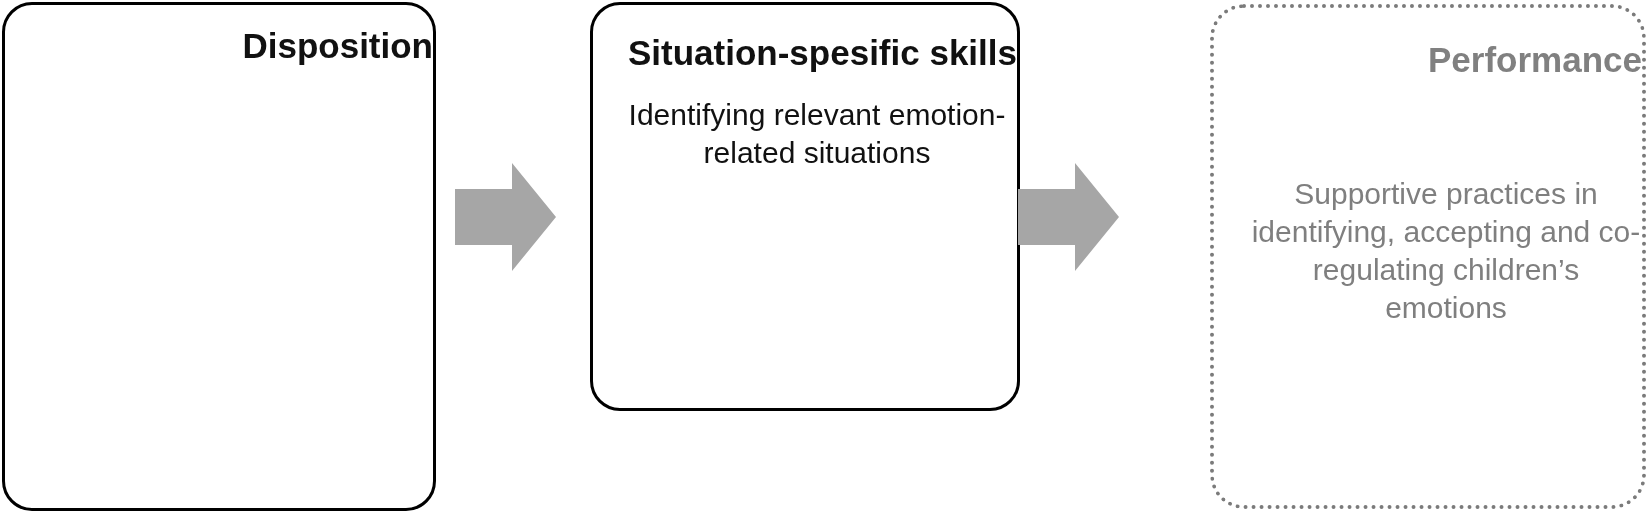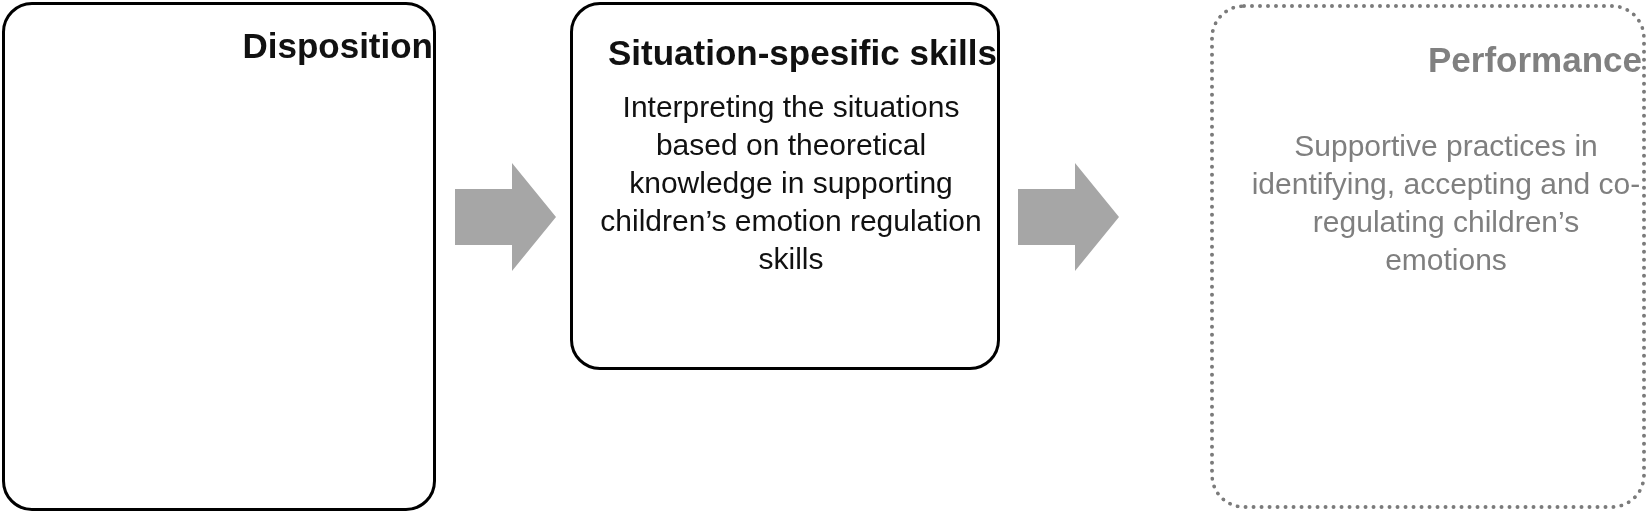--- a/index.html
+++ b/index.html
@@ -27,33 +27,34 @@
     flex-direction: column;
     align-items: flex-end;
   }
   .box-solid {
     border: 3px solid #000000;
     border-radius: 30px;
   }
   .box-dotted {
     border: 4px dotted #7b7b7b;
     border-radius: 34px;
+    gap: 48px;
   }
 
   #box-disposition {
     left: 2px;
     top: 2px;
     width: 434px;
     height: 509px;
   }
   #box-skills {
-    left: 570px;
+    left: 590px;
     top: 2px;
     width: 430px;
-    height: 368px;
+    height: 409px;
   }
   #box-performance {
     left: 1210px;
     top: 4px;
     width: 436px;
     height: 505px;
   }
 
   
   .box-title {
@@ -131,21 +132,21 @@
   </div>
 
   <div class="arrow" id="arrow-1">
     <svg width="101" height="108" viewBox="0 0 101 108" xmlns="http://www.w3.org/2000/svg">
       <polygon points="0,26 57,26 57,0 101,54 57,108 57,82 0,82" fill="#a6a6a6"></polygon>
     </svg>
   </div>
 
   <div class="box box-solid" id="box-skills">
     <div class="box-title" id="title-skills">Situation-spesific skills</div>
-    <div class="box-body" id="body-skills-2">Interpreting the situations based on theoretical knowledge in supporting children’s emotion regulation skills</div>
+    <div class="box-body" id="body-skills-1">Identifying relevant emotion-related situations</div>
   </div>
 
   <div class="arrow" id="arrow-2">
     <svg width="101" height="108" viewBox="0 0 101 108" xmlns="http://www.w3.org/2000/svg">
       <polygon points="0,26 57,26 57,0 101,54 57,108 57,82 0,82" fill="#a6a6a6"></polygon>
     </svg>
   </div>
 
   <div class="box box-dotted" id="box-performance">
     <div class="box-title title-muted" id="title-performance">Performance</div>

